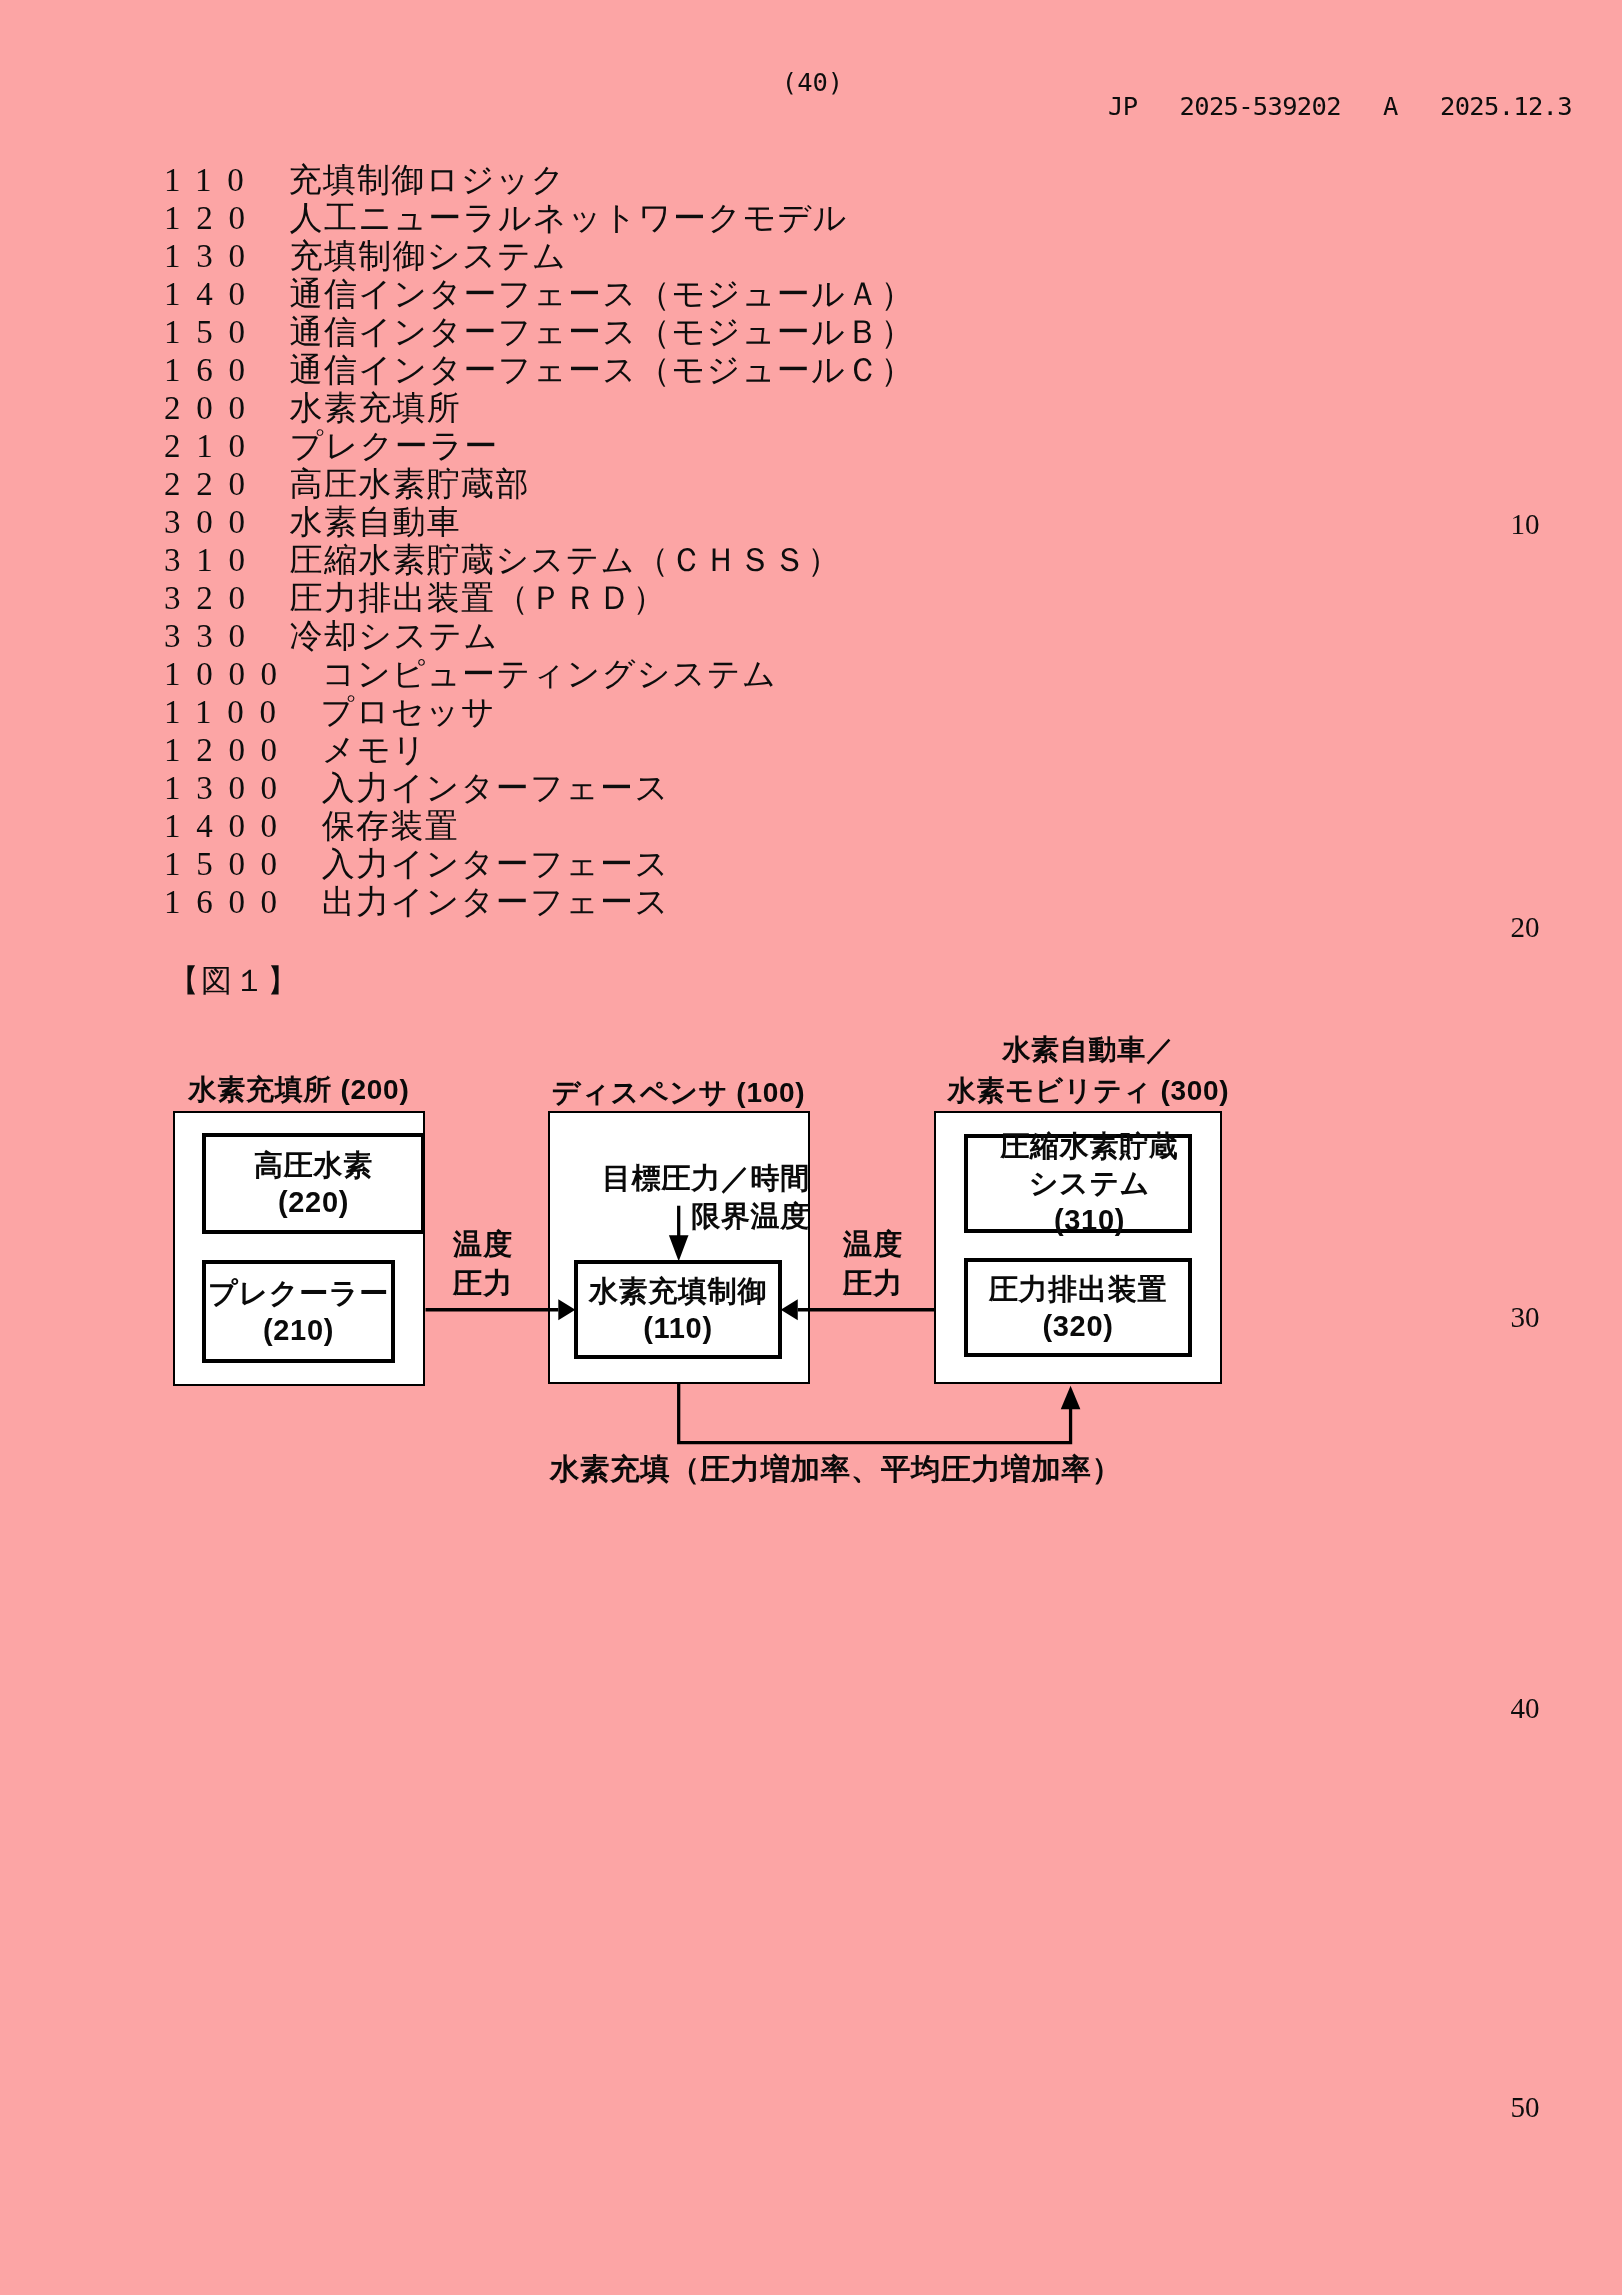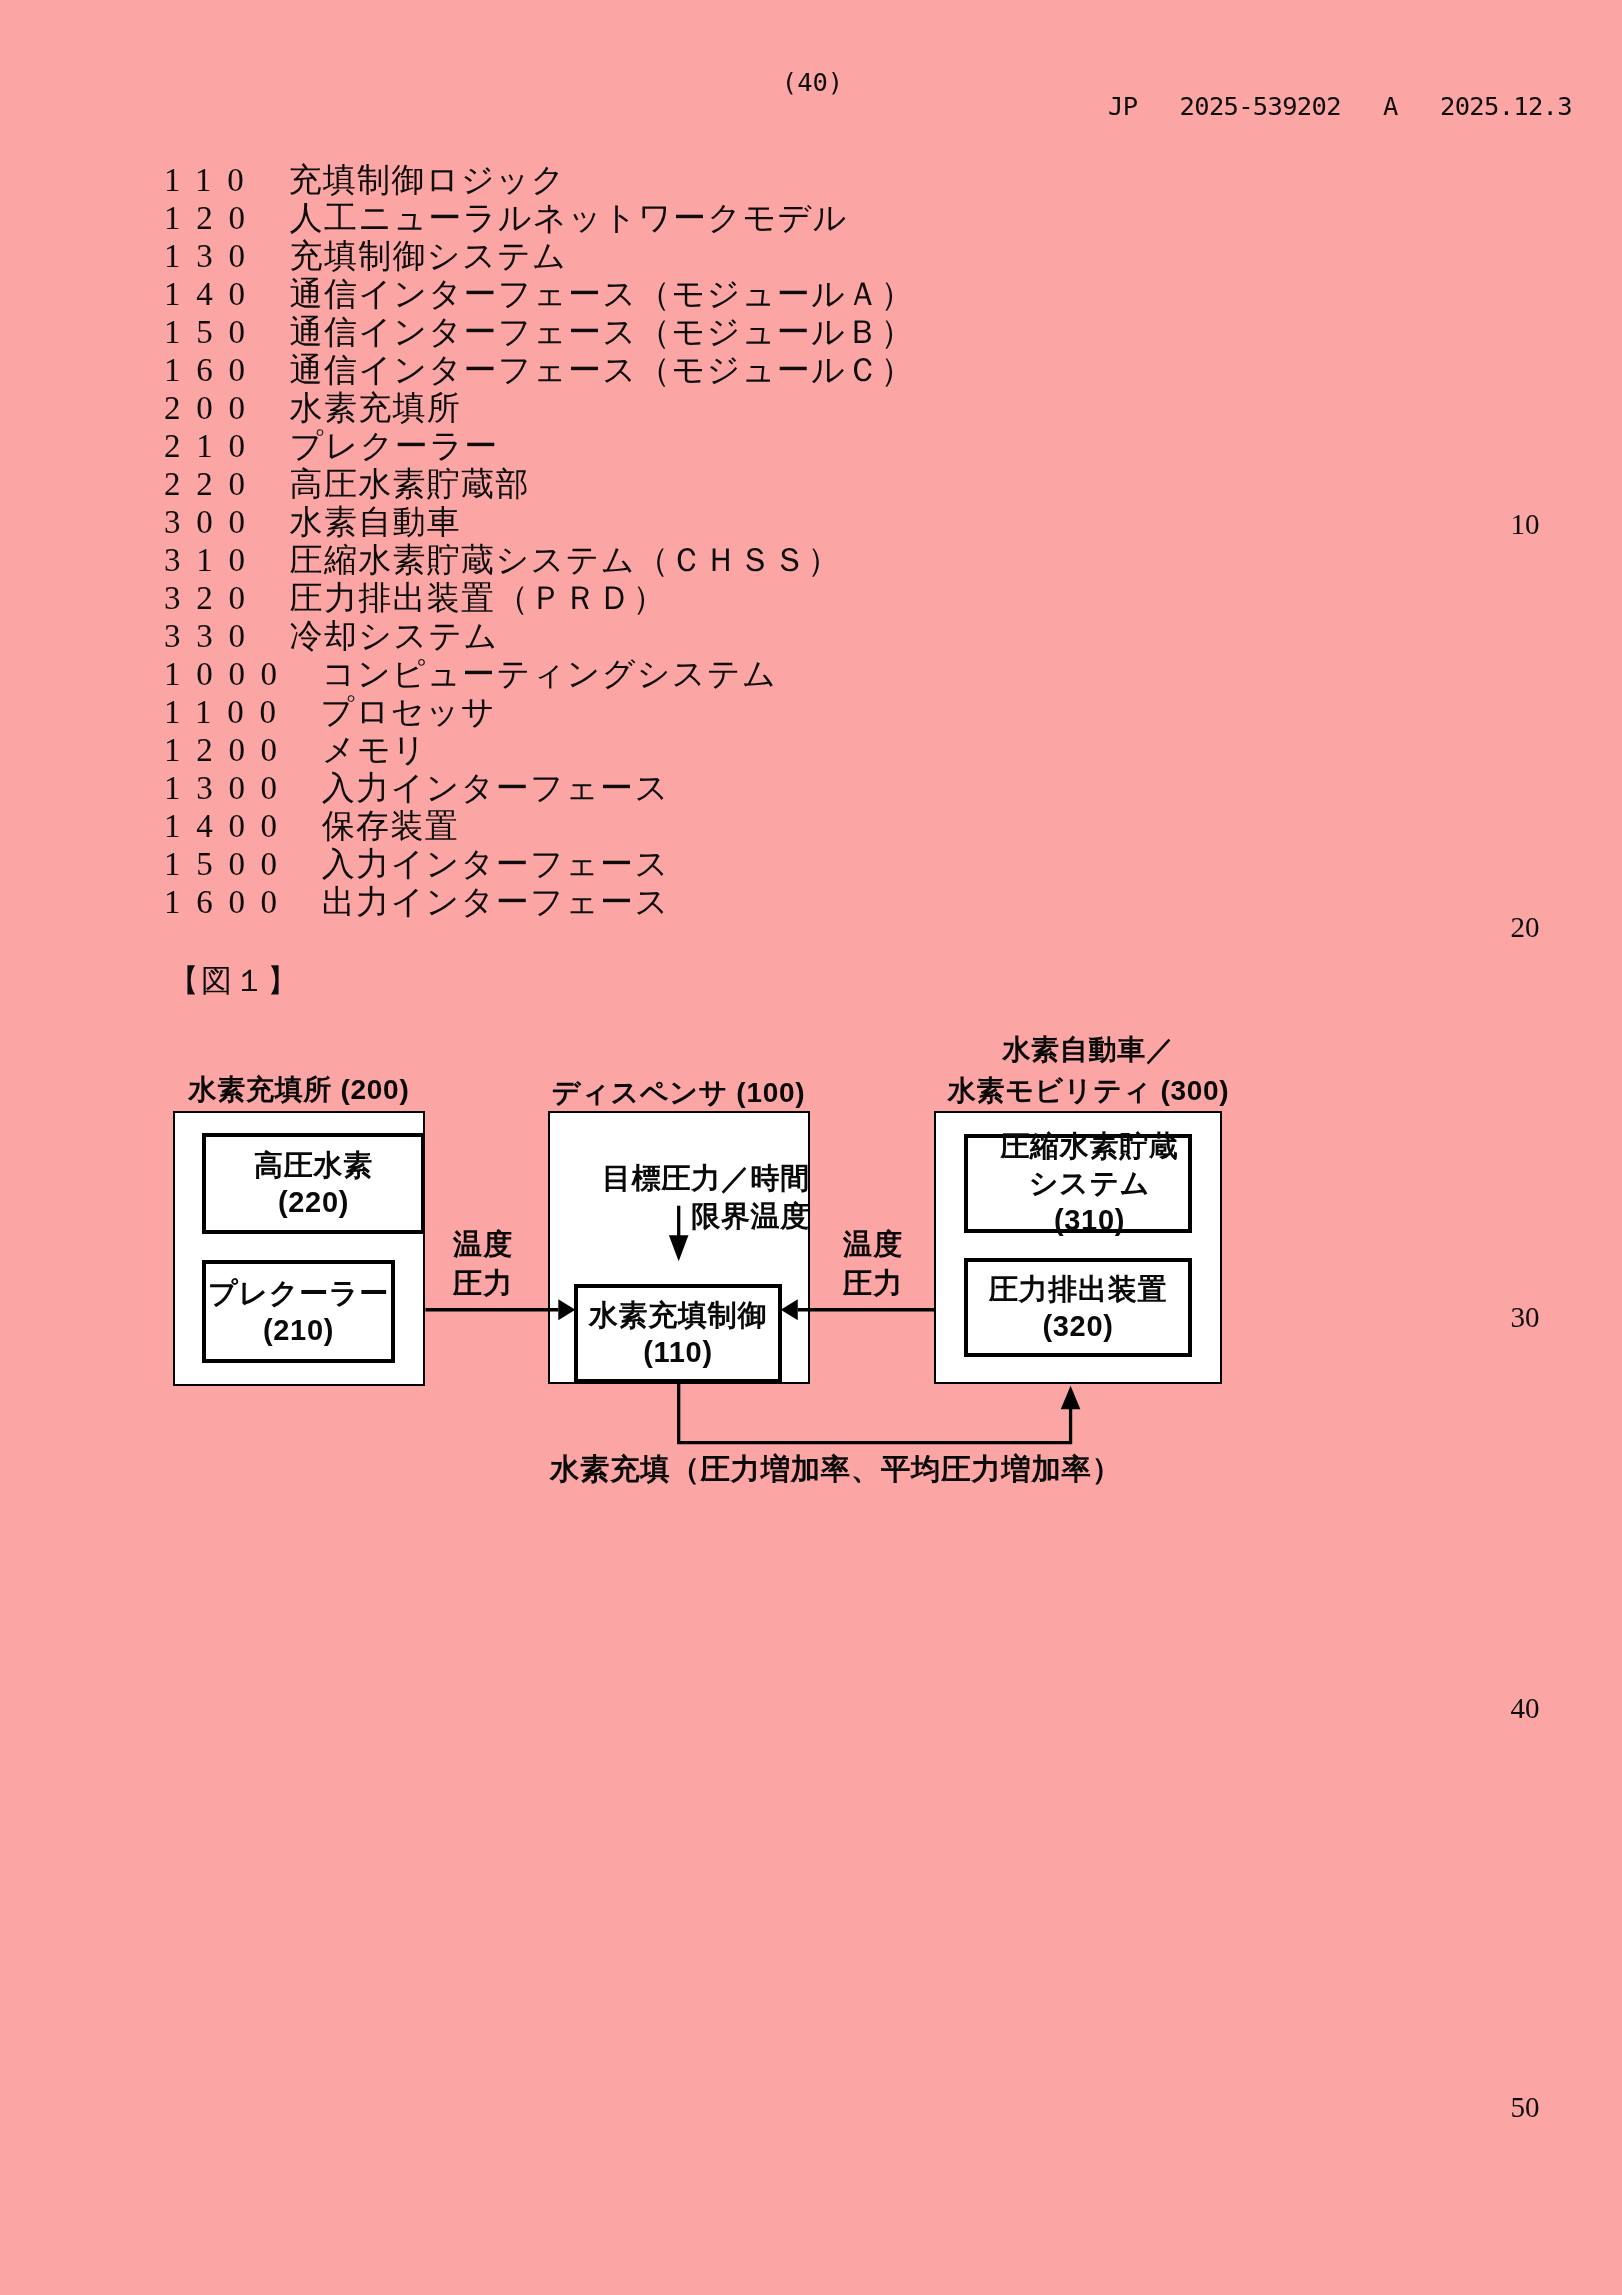--- a/index.html
+++ b/index.html
@@ -124,21 +124,21 @@
   <div class="ibox fig-text" style="left:202px;top:1260px;width:193px;height:103px;">
     <div>プレクーラー</div>
     <div>(210)</div>
   </div>
 
   <div class="fig-note fig-text" style="left:548px;top:1127px;width:262px;">
     <div>目標圧力／時間</div>
     <div>限界温度</div>
   </div>
 
-  <div class="ibox fig-text" style="left:574px;top:1260px;width:208px;height:99px;margin-top:24px;">
+  <div class="ibox fig-text" style="left:574px;top:1260px;width:208px;height:99px;">
     <div>水素充填制御</div>
     <div>(110)</div>
   </div>
 
   <div class="ibox fig-text" style="left:964px;top:1134px;width:228px;height:99px;padding-left:23px;">
     <div>圧縮水素貯蔵</div>
     <div>システム (310)</div>
   </div>
   <div class="ibox fig-text" style="left:964px;top:1258px;width:228px;height:99px;">
     <div>圧力排出装置</div>

